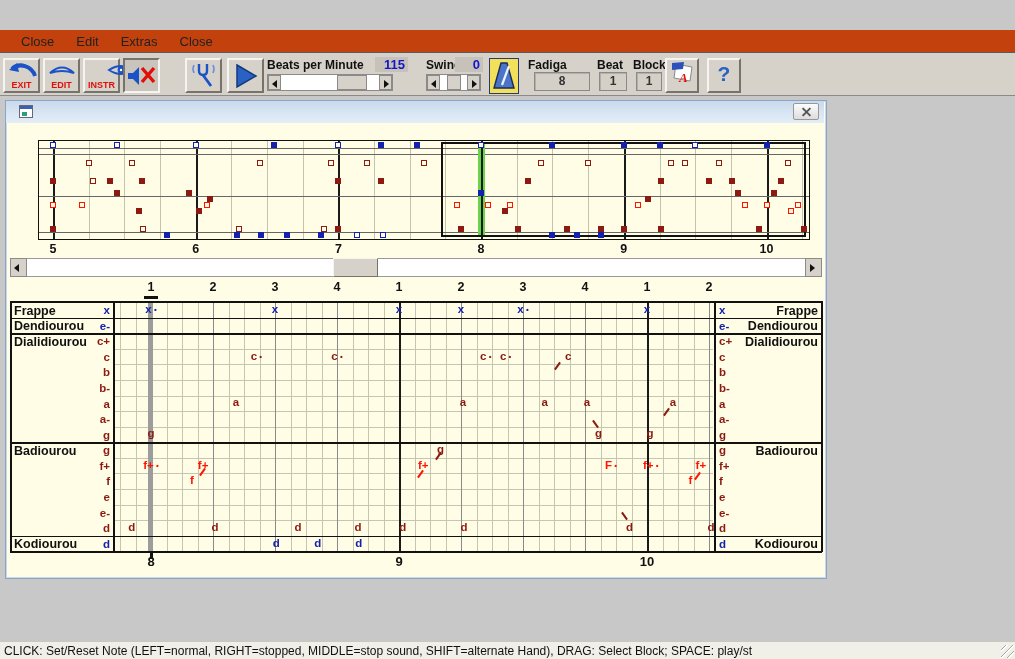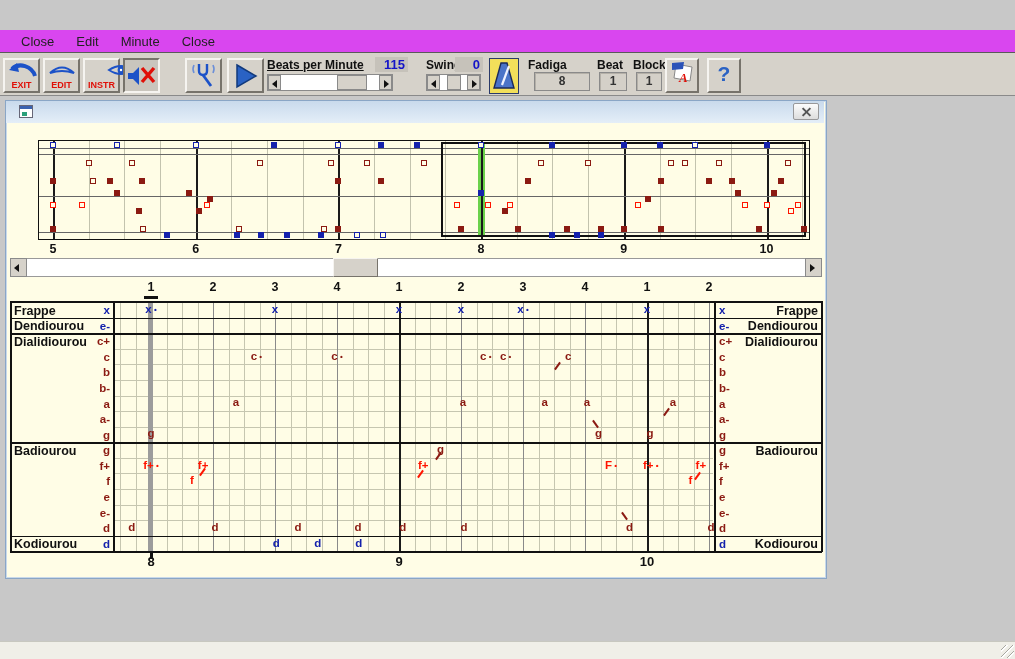--- a/index.html
+++ b/index.html
@@ -9,21 +9,21 @@
   .titlebar{left:0;top:0;width:1015px;height:30px;background:#ffffff;border-top:2px solid #6591bd;box-sizing:border-box;}
   .app-title{position:absolute;left:30px;top:7px;font-size:13px;color:#444;}
   .app-icon{position:absolute;left:9px;top:7px;width:16px;height:16px;background:#f3d23a;border-radius:50% 50% 40% 40%;border:1px solid #7a5b10;box-sizing:border-box;}
   .app-icon:before{content:"";position:absolute;left:6px;top:1px;width:2px;height:11px;background:#3a2c08;}
   .app-icon:after{content:"";position:absolute;left:10px;top:2px;width:2px;height:9px;background:#3a2c08;}
   .cap-btn{position:absolute;top:0;width:46px;height:30px;}
   .glyph-min{position:absolute;left:17px;top:15px;width:12px;height:1px;background:#555;}
   .glyph-max{position:absolute;left:17px;top:9px;width:11px;height:11px;border:1px solid #555;box-sizing:border-box;}
   .glyph-x1,.glyph-x2{position:absolute;left:16px;top:14px;width:14px;height:1px;background:#555;}
   .glyph-x1{transform:rotate(45deg);} .glyph-x2{transform:rotate(-45deg);}
-  .menubar{left:0;top:30px;width:1015px;height:22px;background:#d946ef;display:flex;align-items:center;padding-left:10px;box-sizing:border-box;gap:0;}
+  .menubar{left:0;top:30px;width:1015px;height:22px;background:#c2410c;display:flex;align-items:center;padding-left:10px;box-sizing:border-box;gap:0;}
   .menu-item{font-size:13px;color:#222;padding:0 11px;}
   .toolbar{left:0;top:52px;width:1015px;height:44px;background:#d6d2ca;border-top:1px solid #5a5a5a;box-sizing:border-box;
            border-bottom:1px solid #8a8a8a;}
   .tb-btn{position:absolute;top:5px;width:37px;height:35px;background:#d6d2ca;
           border-top:2px solid #f6f4f0;border-left:2px solid #f6f4f0;border-right:2px solid #77736b;border-bottom:2px solid #77736b;
           box-sizing:border-box;text-align:center;}
   .tb-btn.pressed{background:#c9c5bd;border-top:2px solid #77736b;border-left:2px solid #77736b;border-right:2px solid #f6f4f0;border-bottom:2px solid #f6f4f0;}
   .tb-caption{position:absolute;left:0;right:0;bottom:1px;font-size:9px;font-weight:bold;color:#e01008;letter-spacing:0;}
   .tb-label{position:absolute;top:5px;font-size:12px;font-weight:bold;color:#111;}
   .tb-value{position:absolute;top:4px;font-size:13px;font-weight:bold;color:#1414c8;text-align:right;background:#c6c2ba;padding:0 3px;}
@@ -56,21 +56,21 @@
 </style>
 </head>
 <body>
 
 <div id="root">
 
 
   <div class="abs menubar">
     <span class="menu-item">Close</span>
     <span class="menu-item">Edit</span>
-    <span class="menu-item">Minute</span>
+    <span class="menu-item">Extras</span>
     <span class="menu-item">Close</span>
   </div>
 
   <div class="abs toolbar">
     <div class="tb-btn" style="left:3px;">
       <svg width="30" height="17" viewBox="0 0 30 17" style="margin-top:1px">
         <path d="M28 15 C25 5 12 1 5 8" stroke="#1c52c8" stroke-width="4" fill="none"></path>
         <path d="M10 2 L2 9 L12 11 Z" fill="#1c52c8"></path>
         </svg>
       <div class="tb-caption">EXIT</div>
@@ -101,21 +101,21 @@
         <path d="M15 13 L23 24" stroke="#1c52c8" stroke-width="2.8"></path>
         <path d="M6 3 Q4 7 6 11 M25 3 Q27 7 25 11" stroke="#6b8fd8" stroke-width="1.6" fill="none"></path>
         </svg>
     </div>
     <div class="tb-btn" style="left:227px;">
       <svg width="26" height="26" viewBox="0 0 26 26" style="margin-top:3px">
         <polygon points="4,2 23,13 4,24" fill="#2a62c4" stroke="#123a7c" stroke-width="1.5"></polygon>
         </svg>
     </div>
 
-    <div class="tb-label" style="left:267px;text-decoration:underline;">Beats per Minute</div>
+    <div class="tb-label" style="left:267px;">Beats per Minute</div>
     <div class="tb-value" style="left:375px;width:27px;">115</div>
     <div class="hscroll-mini" style="left:267px;width:126px;">
       <div class="mini-arrow" style="left:0;">
           <div class="tri-l"></div>
         </div>
       <div class="mini-thumb" style="left:69px;width:30px;"></div>
       <div class="mini-arrow" style="left:111px;">
           <div class="tri-r"></div>
         </div>
     </div>
@@ -161,20 +161,21 @@
   <div class="abs child-frame"></div>
   <div class="abs child-titlebar">
     <div class="child-icon"></div>
   </div>
   <div class="abs child-close">
     <div class="cx1"></div>
       <div class="cx2"></div>
   </div>
 
   <div class="abs statusbar">
+    <div class="status-text">CLICK: Set/Reset Note (LEFT=normal, RIGHT=stopped, MIDDLE=stop sound, SHIFT=alternate Hand), DRAG: Select Block; SPACE: play/st</div>
     <div class="grip"></div>
   </div>
 <div class="abs" style="left: 38px; top: 140px; width: 772px; height: 100px; border: 1px solid rgb(17, 17, 17); box-sizing: border-box; background: rgb(255, 253, 230);"></div>
     <div class="abs" style="left: 53px; top: 141px; width: 2px; height: 98px; background: rgb(26, 26, 26);"></div>
     <div class="abs" style="left: 88.7px; top: 141px; width: 1px; height: 98px; background: rgb(195, 195, 174);"></div>
     <div class="abs" style="left: 124.4px; top: 141px; width: 1px; height: 98px; background: rgb(195, 195, 174);"></div>
     <div class="abs" style="left: 160px; top: 141px; width: 1px; height: 98px; background: rgb(195, 195, 174);"></div>
     <div class="abs" style="left: 195.7px; top: 141px; width: 2px; height: 98px; background: rgb(26, 26, 26);"></div>
     <div class="abs" style="left: 231.4px; top: 141px; width: 1px; height: 98px; background: rgb(195, 195, 174);"></div>
     <div class="abs" style="left: 267px; top: 141px; width: 1px; height: 98px; background: rgb(195, 195, 174);"></div>

